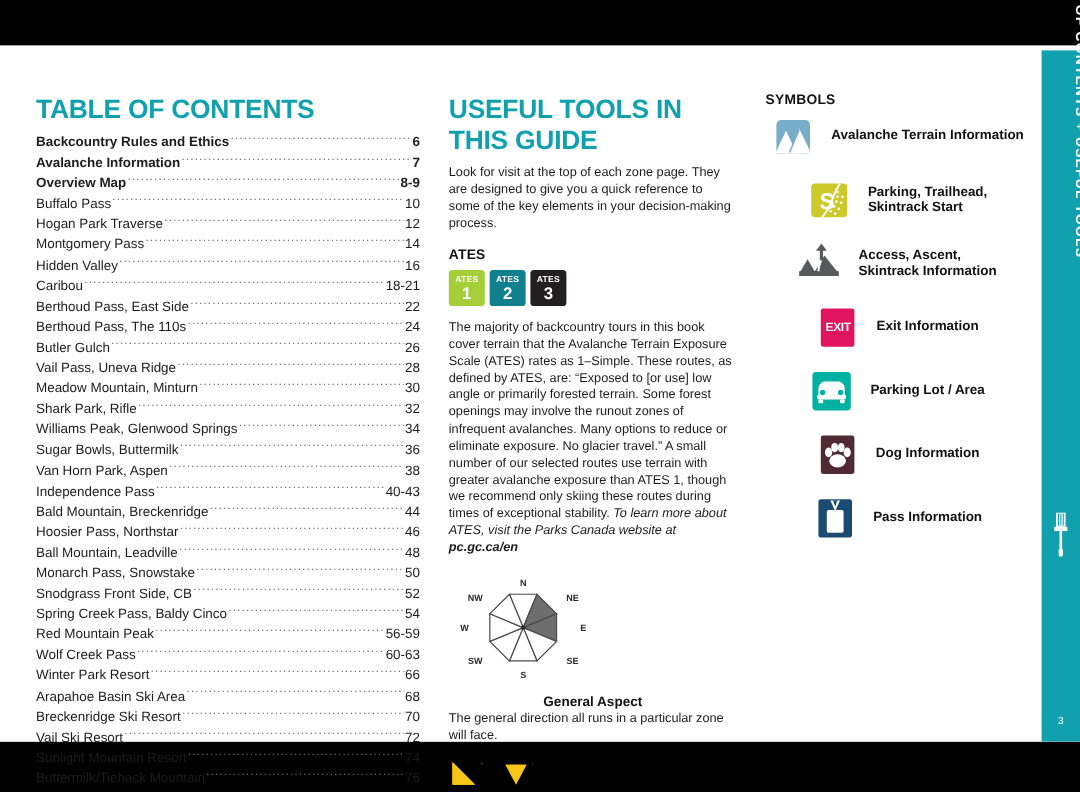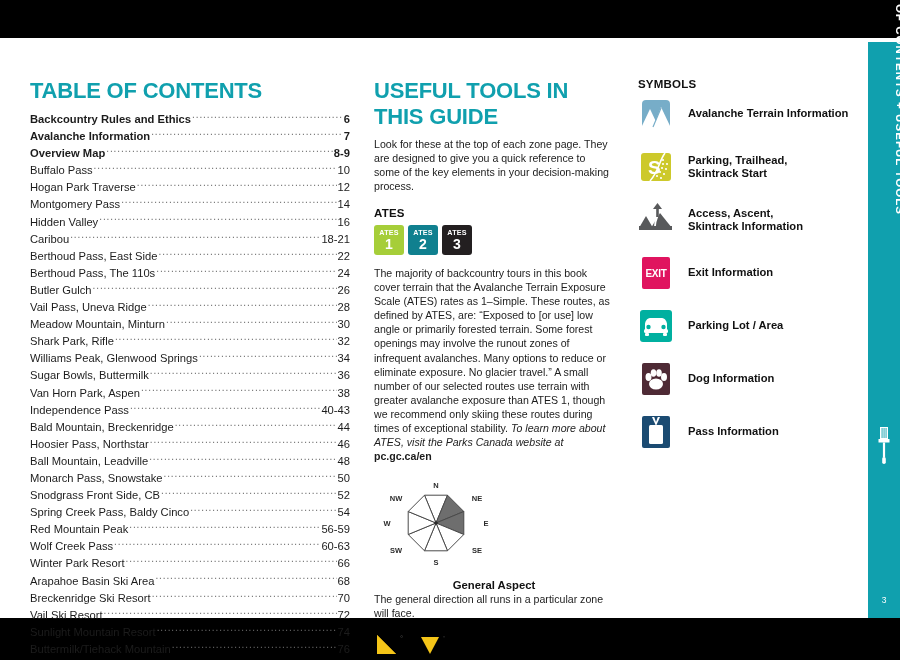--- a/index.html
+++ b/index.html
@@ -126,35 +126,36 @@
   .ates-word { font-size: 7.2px; font-weight: bold; letter-spacing: 0.2px; }
   .ates-num  { font-size: 14px; font-weight: bold; margin-top: 1px; }
 
   .body-text {
     font-size: 10.6px;
     line-height: 14.1px;
     color: #1c1c1c;
     text-align: left;
   }
   .body-text i { }
-  .body-text b { font-weight: bold; }
+  .body-text b { font-weight: bold; font-style: italic; }
 
   .compass-wrap { margin: 14px 0 10px 2px; position: relative; width: 120px; height: 92px; }
 
   .aspect-title { font-size: 11.3px; font-weight: bold; color: #111; text-align: center; }
   .aspect-desc  { font-size: 10.6px; line-height: 14px; color: #1c1c1c; margin-top: 1px; }
 
   .slope-icons { display: flex; align-items: flex-start; gap: 16px; margin: 14px 0 12px 2px; height: 26px; }
   .slope-unit { display: flex; align-items: flex-start; }
   .slope-sym { font-size: 8px; color: #4a4a4a; margin-left: 2px; }
 
   
   .sym-row {
     display: flex; align-items: center;
     margin-bottom: 17px;
+    justify-content: center;
   }
   .sym-icon {
     width: 36px; height: 36px;
     flex: 0 0 36px;
     margin-right: 14px;
     position: relative;
   }
   .sym-label {
     font-size: 11.2px;
     font-weight: bold;
@@ -357,21 +358,21 @@
         <div class="toc-row">
           <span class="toc-label">Ski Cooper</span>
           <span class="toc-dots"></span>
           <span class="toc-page">78</span>
         </div>
       </div>
   </div>
 
   <div class="col-mid">
     <h1 class="sec-title">USEFUL TOOLS IN THIS GUIDE</h1>
-    <div class="intro">Look for these at the top of each zone page. They are designed to give you a quick reference to some of the key elements in your decision-making process.</div>
+    <div class="intro">Look for visit at the top of each zone page. They are designed to give you a quick reference to some of the key elements in your decision-making process.</div>
 
     <div class="sub-head">ATES</div>
     <div class="ates-row" id="ates-row">
         <div class="ates-box" style="background: rgb(166, 206, 57);">
           <span class="ates-word">ATES</span>
           <span class="ates-num">1</span>
         </div>
         <div class="ates-box" style="background: rgb(16, 128, 143);">
           <span class="ates-word">ATES</span>
           <span class="ates-num">2</span>

